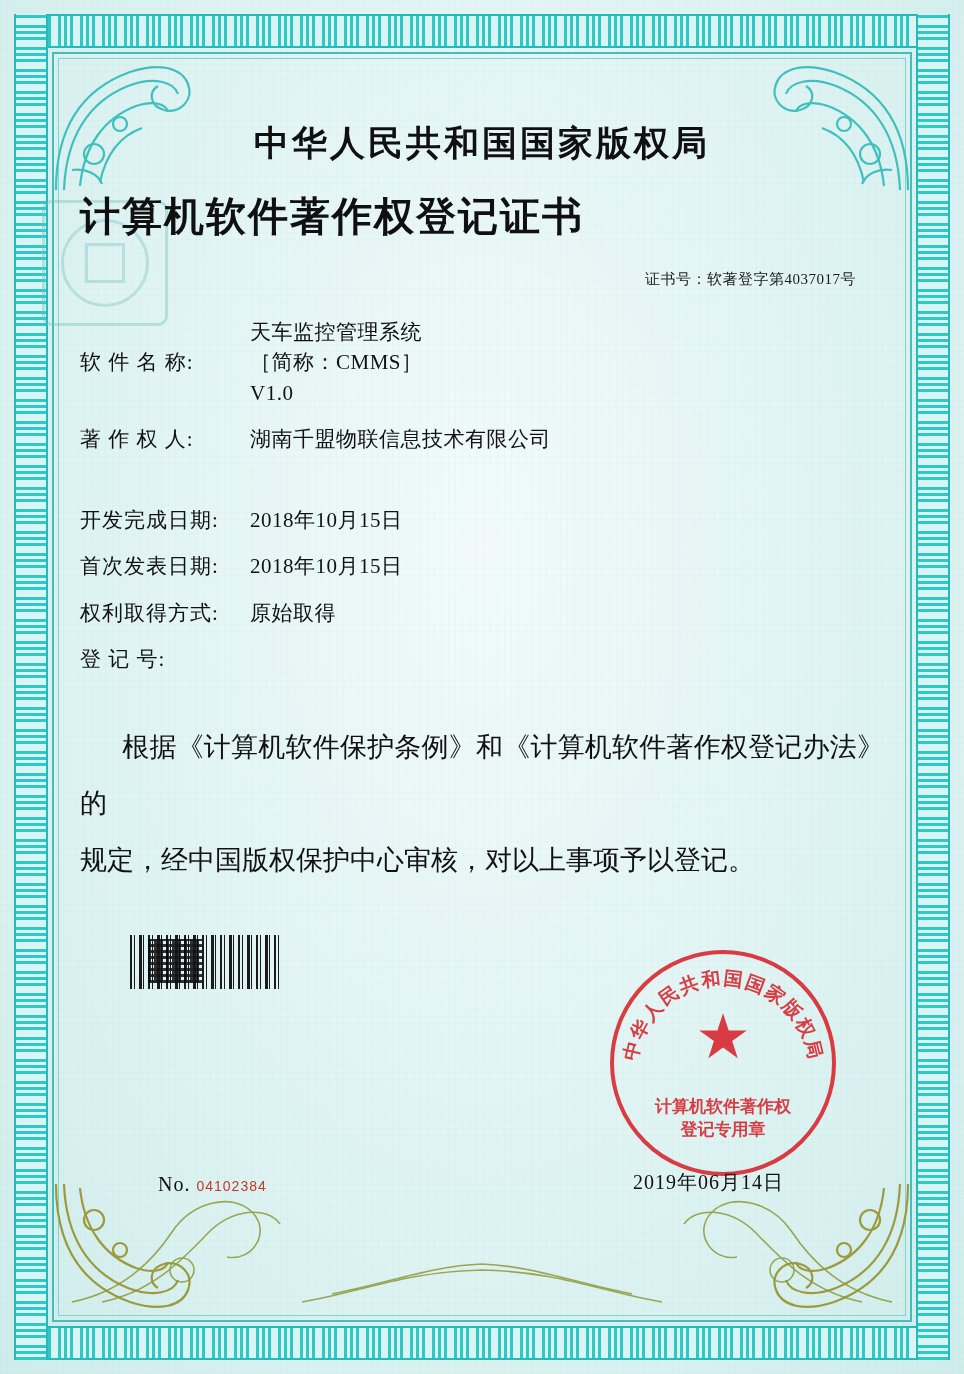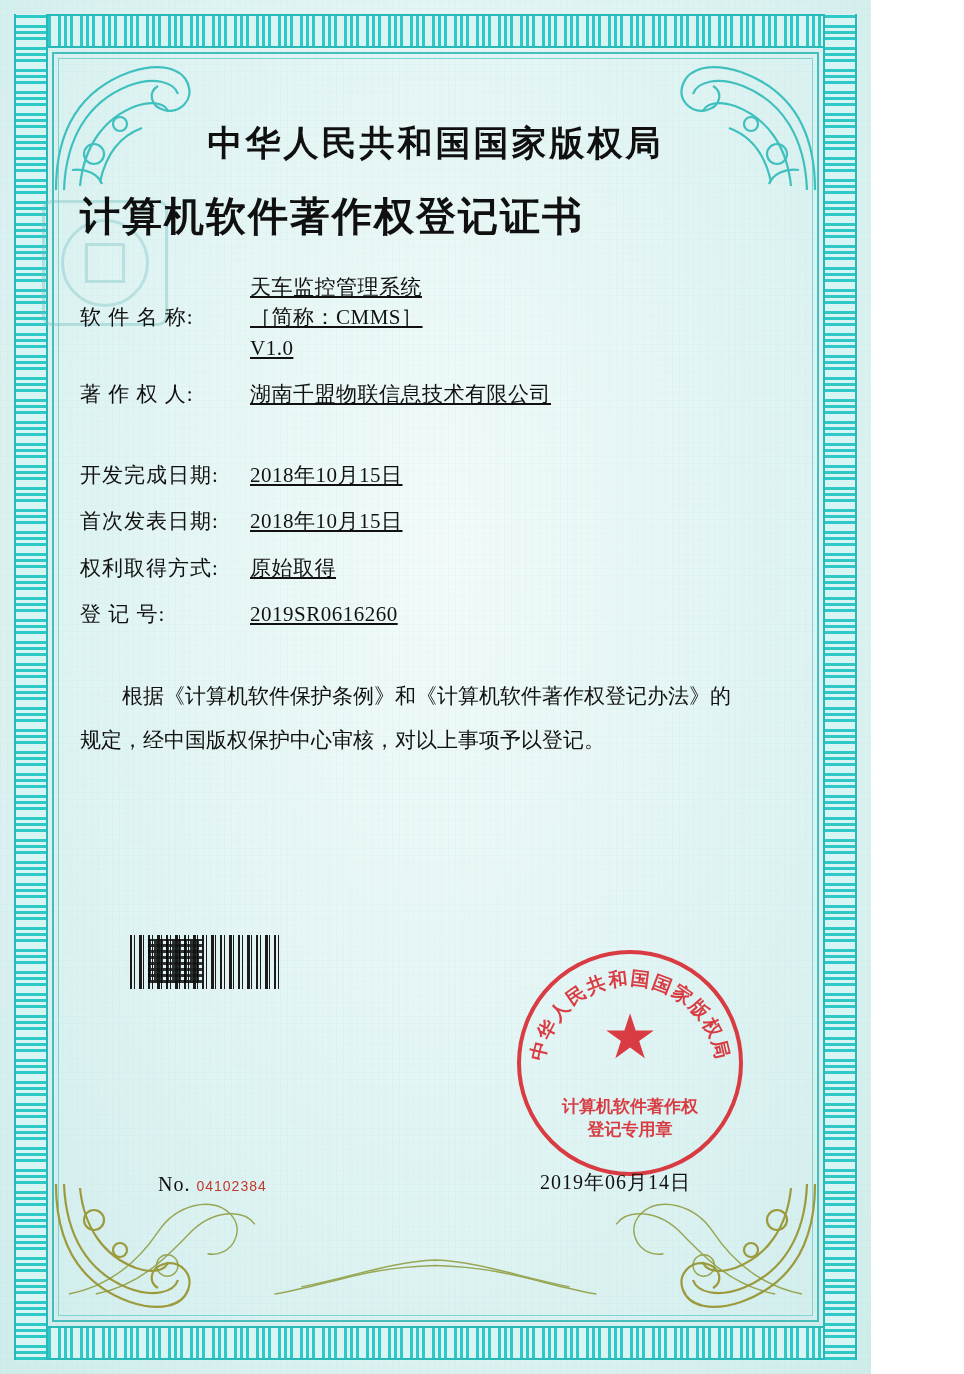--- a/index.html
+++ b/index.html
@@ -5,27 +5,26 @@
   html, body {
     margin: 0;
     padding: 0;
     background: #ffffff;
   }
   body {
     font-family: "Liberation Serif", "DejaVu Serif", serif;
   }
   #certificate {
     position: relative;
-    width: 836px;
+    width: 964px;
     height: 1374px;
     overflow: hidden;
     background: #e8f7f6;
     background:
       radial-gradient(ellipse at 50% 40%, #f2fbfa 0%, #e3f5f4 45%, #d9f1f0 75%, #cfeceb 100%);
-    padding-left: 35px;
   }
 
   
   .texture {
     position: absolute;
     inset: 0;
     pointer-events: none;
     opacity: .5;
     background-image:
       repeating-linear-gradient(90deg, rgba(120,200,200,.10) 0 1px, transparent 1px 7px),
@@ -170,31 +169,30 @@
   }
   .field-label {
     width: 170px;
     flex: 0 0 170px;
     letter-spacing: 1px;
     white-space: nowrap;
   }
   .field-value {
     flex: 1;
     letter-spacing: .5px;
-    text-decoration: underline;
   }
   .field-value .sub-line { display: block; }
   .mono-ish {
     font-family: "Liberation Serif", serif;
   }
   .gap-lg { height: 34px; }
 
   .para {
     margin-top: 44px;
-    font-size: 21px;
+    font-size: 27px;
     line-height: 2.1;
     color: #111;
     text-align: justify;
   }
   .para .indent { display: inline-block; width: 42px; }
 
   
   .barcode {
     position: absolute;
     left: 130px;
@@ -354,20 +352,23 @@
       <path d="M270 152 C330 140 370 124 420 122 C470 124 510 140 570 152"></path>
     </svg>
   </div>
 
   <div class="watermark-seal"></div>
 
   <div class="content">
     <div class="title-main">中华人民共和国国家版权局</div>
     <div class="title-sub">计算机软件著作权登记证书</div>
 
+    <div class="cert-no">
+      <span>证书号：</span><span>软著登字第4037017号</span>
+    </div>
 
     <div class="field-block">
 
       <div class="field-row">
         <div class="field-label">软 件 名 称:</div>
         <div class="field-value">
           <span class="sub-line">天车监控管理系统</span>
           <span class="sub-line">［简称：CMMS］</span>
           <span class="sub-line mono-ish">V1.0</span>
         </div>
@@ -391,21 +392,20 @@
       </div>
 
       <div class="field-row">
         <div class="field-label">权利取得方式:</div>
         <div class="field-value">原始取得</div>
       </div>
 
 
       <div class="field-row">
         <div class="field-label">登 记 号:</div>
-        <div class="field-value mono-ish">2019SR0616260</div>
       </div>
     </div>
 
     <div class="para">
       <span class="indent"></span><span>根据《计算机软件保护条例》和《计算机软件著作权登记办法》的</span><br>
       <span>规定，经中国版权保护中心审核，对以上事项予以登记。</span>
     </div>
   </div>
 
   <div class="barcode"></div>

